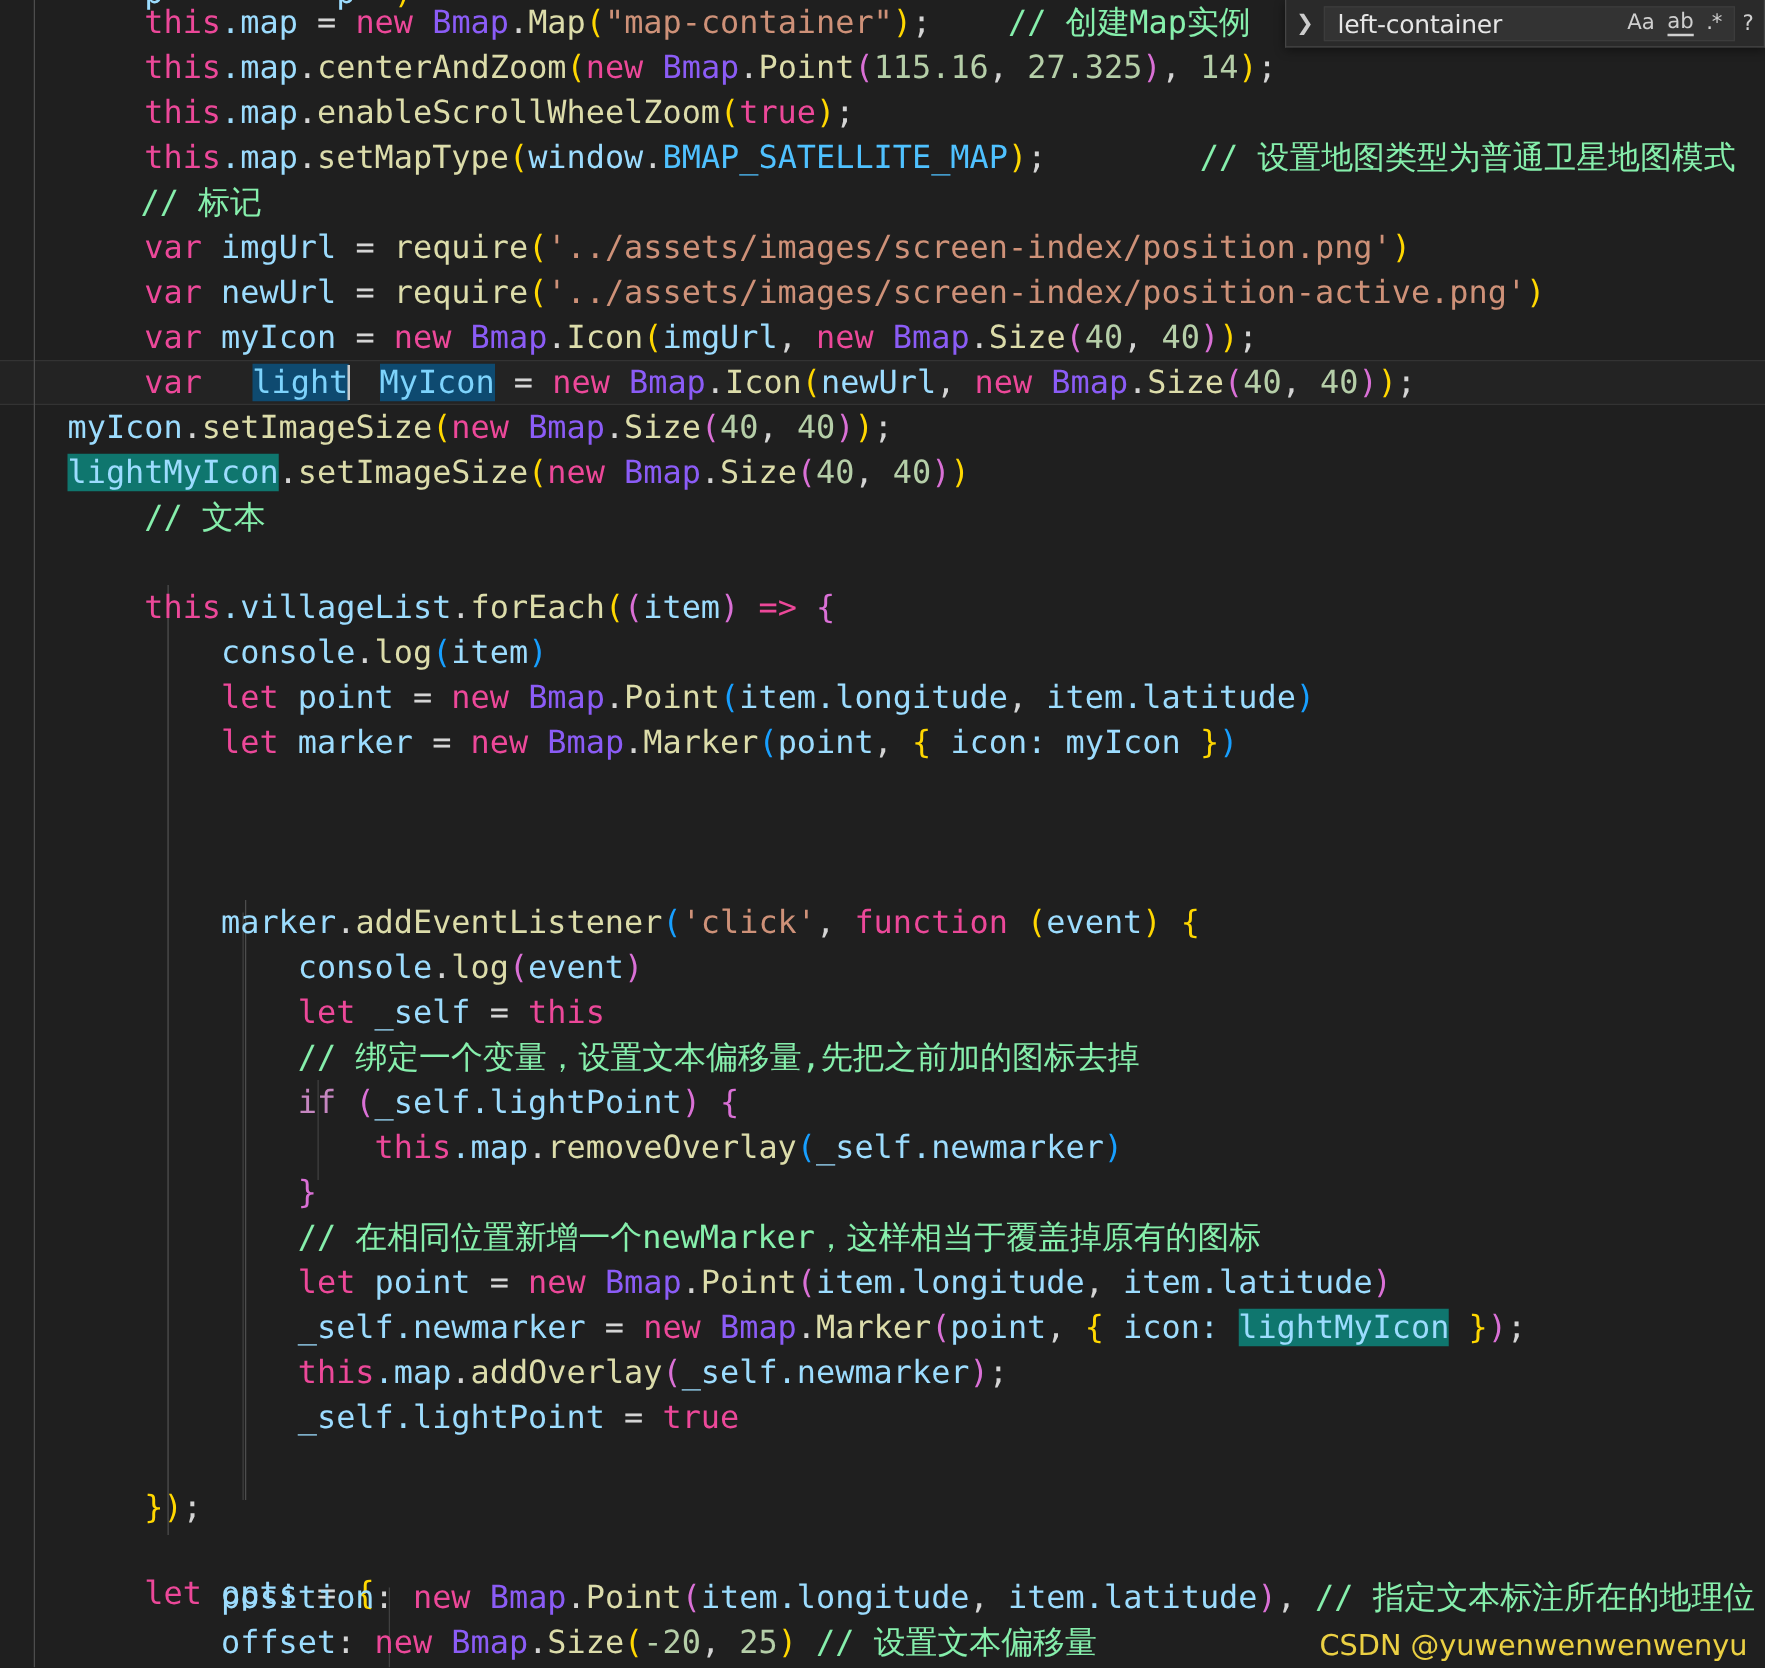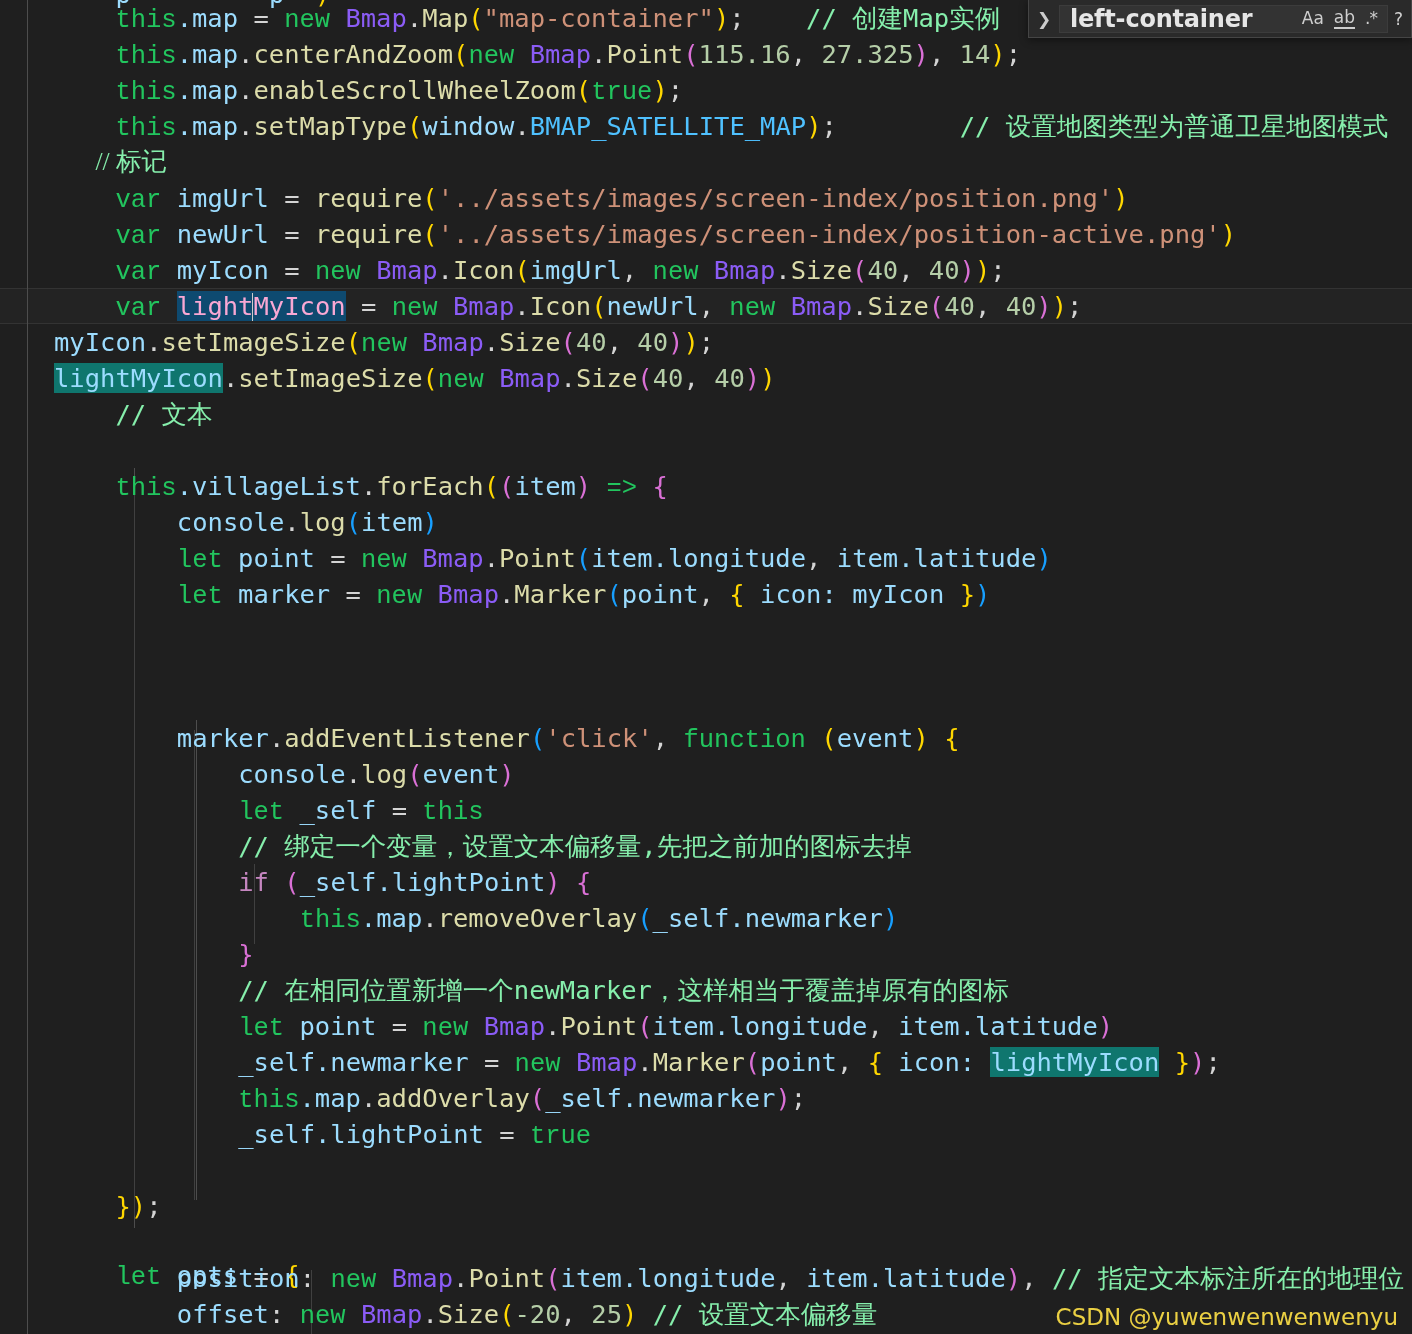--- a/index.html
+++ b/index.html
@@ -64,38 +64,39 @@
     height: 36px;
     line-height: 36px;
     white-space: pre;
     font-size: 25.5px;
     letter-spacing: 0px;
     font-family: "DejaVu Sans Mono", "Liberation Mono", monospace;
   }
   .line .seg { white-space: pre; }
 
   
-  .t-kw       { color: #22c55e; font-family: Liberation Mono, monospace; }   
+  .t-kw       { color: #ec4899; }   
   .t-ctrl     { color: #c586c0; }
   .t-prop     { color: #9cdcfe; }   
   .t-fn       { color: #dcdcaa; }   
   .t-cls      { color: #8b5cf6; }   
   .t-str      { color: #ce9178; }   
   .t-num      { color: #b5cea8; }   
   .t-cmt      { color: #86efac; }   
   .t-const    { color: #4fc1ff; }   
   .t-plain    { color: #d4d4d4; }
   .t-br-y     { color: #ffd700; }   
   .t-br-p     { color: #da70d6; }   
   .t-br-b     { color: #179fff; }   
 
   
   .sel {
     background: #0e4a70;
-    color: #f9a8d4;
+    color: #7dd3fc;
+    margin-left: 25px;
   }
   .occ {
     background: #0f766e;
   }
   .cursor {
     display: inline-block;
     width: 2px;
     height: 28px;
     background: #cccccc;
     vertical-align: -6px;
@@ -137,27 +138,26 @@
     background: #333333;
     border: 1px solid #3c3c3c;
     box-sizing: border-box;
     display: flex;
     align-items: center;
     padding: 0 4px 0 10px;
     position: relative;
   }
   .find-input-text {
     color: #e6e6e6;
-    font-size: 24px;
+    font-size: 20px;
     font-family: "DejaVu Sans", "Liberation Sans", sans-serif;
     flex: 1 1 auto;
     white-space: nowrap;
     overflow: hidden;
     letter-spacing: -0.2px;
-    font-weight: bold;
   }
   .find-actions {
     display: flex;
     align-items: center;
     gap: 10px;
     padding-right: 6px;
     flex: 0 0 auto;
   }
   .find-act {
     color: #cfcfcf;
@@ -212,21 +212,21 @@
       <div class="indent-guide" style="left: 254px; top: 864px; height: 80px;"></div>
       <div class="indent-guide" style="left: 311px; top: 1270px; height: 64px;"></div>
     </div>
 
   <div class="code-layer" id="code-layer">
       <div class="line" style="top: -24px; left: 54px;"><span class="seg t-plain">    </span><span class="seg t-prop">p</span><span class="seg t-plain">         </span><span class="seg t-prop">p</span><span class="seg t-plain">  </span><span class="seg t-br-y">)</span></div>
       <div class="line" style="top: 0px; left: 54px;"><span class="seg t-plain">    </span><span class="seg t-kw">this</span><span class="seg t-prop">.map</span><span class="seg t-plain"> = </span><span class="seg t-kw">new</span><span class="seg t-plain"> </span><span class="seg t-cls">Bmap</span><span class="seg t-plain">.</span><span class="seg t-fn">Map</span><span class="seg t-br-y">(</span><span class="seg t-str">"map-container"</span><span class="seg t-br-y">)</span><span class="seg t-plain">;</span><span class="seg t-plain">    </span><span class="seg t-cmt">// 创建Map实例</span></div>
       <div class="line" style="top: 36px; left: 54px;"><span class="seg t-plain">    </span><span class="seg t-kw">this</span><span class="seg t-prop">.map</span><span class="seg t-plain">.</span><span class="seg t-fn">centerAndZoom</span><span class="seg t-br-y">(</span><span class="seg t-kw">new</span><span class="seg t-plain"> </span><span class="seg t-cls">Bmap</span><span class="seg t-plain">.</span><span class="seg t-fn">Point</span><span class="seg t-br-p">(</span><span class="seg t-num">115.16</span><span class="seg t-plain">, </span><span class="seg t-num">27.325</span><span class="seg t-br-p">)</span><span class="seg t-plain">, </span><span class="seg t-num">14</span><span class="seg t-br-y">)</span><span class="seg t-plain">;</span></div>
       <div class="line" style="top: 72px; left: 54px;"><span class="seg t-plain">    </span><span class="seg t-kw">this</span><span class="seg t-prop">.map</span><span class="seg t-plain">.</span><span class="seg t-fn">enableScrollWheelZoom</span><span class="seg t-br-y">(</span><span class="seg t-kw">true</span><span class="seg t-br-y">)</span><span class="seg t-plain">;</span></div>
       <div class="line" style="top: 108px; left: 54px;"><span class="seg t-plain">    </span><span class="seg t-kw">this</span><span class="seg t-prop">.map</span><span class="seg t-plain">.</span><span class="seg t-fn">setMapType</span><span class="seg t-br-y">(</span><span class="seg t-prop">window</span><span class="seg t-plain">.</span><span class="seg t-const">BMAP_SATELLITE_MAP</span><span class="seg t-br-y">)</span><span class="seg t-plain">;</span><span class="seg t-plain">        </span><span class="seg t-cmt">// 设置地图类型为普通卫星地图模式</span></div>
-      <div class="line" style="top: 144px; left: 70px; font-family: Liberation Serif, serif;"><span class="seg t-plain">    </span><span class="seg t-cmt">// 标记</span></div>
+      <div class="line" style="top: 144px; left: 51px;"><span class="seg t-plain">    </span><span class="seg t-cmt">// 标记</span></div>
       <div class="line" style="top: 180px; left: 54px;"><span class="seg t-plain">    </span><span class="seg t-kw">var</span><span class="seg t-plain"> </span><span class="seg t-prop">imgUrl</span><span class="seg t-plain"> = </span><span class="seg t-fn">require</span><span class="seg t-br-y">(</span><span class="seg t-str">'../assets/images/screen-index/position.png'</span><span class="seg t-br-y">)</span></div>
       <div class="line" style="top: 216px; left: 54px;"><span class="seg t-plain">    </span><span class="seg t-kw">var</span><span class="seg t-plain"> </span><span class="seg t-prop">newUrl</span><span class="seg t-plain"> = </span><span class="seg t-fn">require</span><span class="seg t-br-y">(</span><span class="seg t-str">'../assets/images/screen-index/position-active.png'</span><span class="seg t-br-y">)</span></div>
       <div class="line" style="top: 252px; left: 54px;"><span class="seg t-plain">    </span><span class="seg t-kw">var</span><span class="seg t-plain"> </span><span class="seg t-prop">myIcon</span><span class="seg t-plain"> = </span><span class="seg t-kw">new</span><span class="seg t-plain"> </span><span class="seg t-cls">Bmap</span><span class="seg t-plain">.</span><span class="seg t-fn">Icon</span><span class="seg t-br-y">(</span><span class="seg t-prop">imgUrl</span><span class="seg t-plain">, </span><span class="seg t-kw">new</span><span class="seg t-plain"> </span><span class="seg t-cls">Bmap</span><span class="seg t-plain">.</span><span class="seg t-fn">Size</span><span class="seg t-br-p">(</span><span class="seg t-num">40</span><span class="seg t-plain">, </span><span class="seg t-num">40</span><span class="seg t-br-p">)</span><span class="seg t-br-y">)</span><span class="seg t-plain">;</span></div>
       <div class="line" style="top: 288px; left: 54px;"><span class="seg t-plain">    </span><span class="seg t-kw">var</span><span class="seg t-plain"> </span><span class="seg sel">light</span><span class="cursor"></span><span class="seg sel">MyIcon</span><span class="seg t-plain"> = </span><span class="seg t-kw">new</span><span class="seg t-plain"> </span><span class="seg t-cls">Bmap</span><span class="seg t-plain">.</span><span class="seg t-fn">Icon</span><span class="seg t-br-y">(</span><span class="seg t-prop">newUrl</span><span class="seg t-plain">, </span><span class="seg t-kw">new</span><span class="seg t-plain"> </span><span class="seg t-cls">Bmap</span><span class="seg t-plain">.</span><span class="seg t-fn">Size</span><span class="seg t-br-p">(</span><span class="seg t-num">40</span><span class="seg t-plain">, </span><span class="seg t-num">40</span><span class="seg t-br-p">)</span><span class="seg t-br-y">)</span><span class="seg t-plain">;</span></div>
       <div class="line" style="top: 324px; left: 54px;"><span class="seg t-prop">myIcon</span><span class="seg t-plain">.</span><span class="seg t-fn">setImageSize</span><span class="seg t-br-y">(</span><span class="seg t-kw">new</span><span class="seg t-plain"> </span><span class="seg t-cls">Bmap</span><span class="seg t-plain">.</span><span class="seg t-fn">Size</span><span class="seg t-br-p">(</span><span class="seg t-num">40</span><span class="seg t-plain">, </span><span class="seg t-num">40</span><span class="seg t-br-p">)</span><span class="seg t-br-y">)</span><span class="seg t-plain">;</span></div>
       <div class="line" style="top: 360px; left: 54px;"><span class="seg occ t-prop">lightMyIcon</span><span class="seg t-plain">.</span><span class="seg t-fn">setImageSize</span><span class="seg t-br-y">(</span><span class="seg t-kw">new</span><span class="seg t-plain"> </span><span class="seg t-cls">Bmap</span><span class="seg t-plain">.</span><span class="seg t-fn">Size</span><span class="seg t-br-p">(</span><span class="seg t-num">40</span><span class="seg t-plain">, </span><span class="seg t-num">40</span><span class="seg t-br-p">)</span><span class="seg t-br-y">)</span></div>
       <div class="line" style="top: 396px; left: 54px;"><span class="seg t-plain">    </span><span class="seg t-cmt">// 文本</span></div>
       <div class="line" style="top: 432px; left: 54px;"></div>
       <div class="line" style="top: 468px; left: 54px;"><span class="seg t-plain">    </span><span class="seg t-kw">this</span><span class="seg t-prop">.villageList</span><span class="seg t-plain">.</span><span class="seg t-fn">forEach</span><span class="seg t-br-y">(</span><span class="seg t-br-p">(</span><span class="seg t-prop">item</span><span class="seg t-br-p">)</span><span class="seg t-plain"> </span><span class="seg t-kw">=&gt;</span><span class="seg t-plain"> </span><span class="seg t-br-p">{</span></div>
       <div class="line" style="top: 504px; left: 54px;"><span class="seg t-plain">        </span><span class="seg t-prop">console</span><span class="seg t-plain">.</span><span class="seg t-fn">log</span><span class="seg t-br-b">(</span><span class="seg t-prop">item</span><span class="seg t-br-b">)</span></div>

